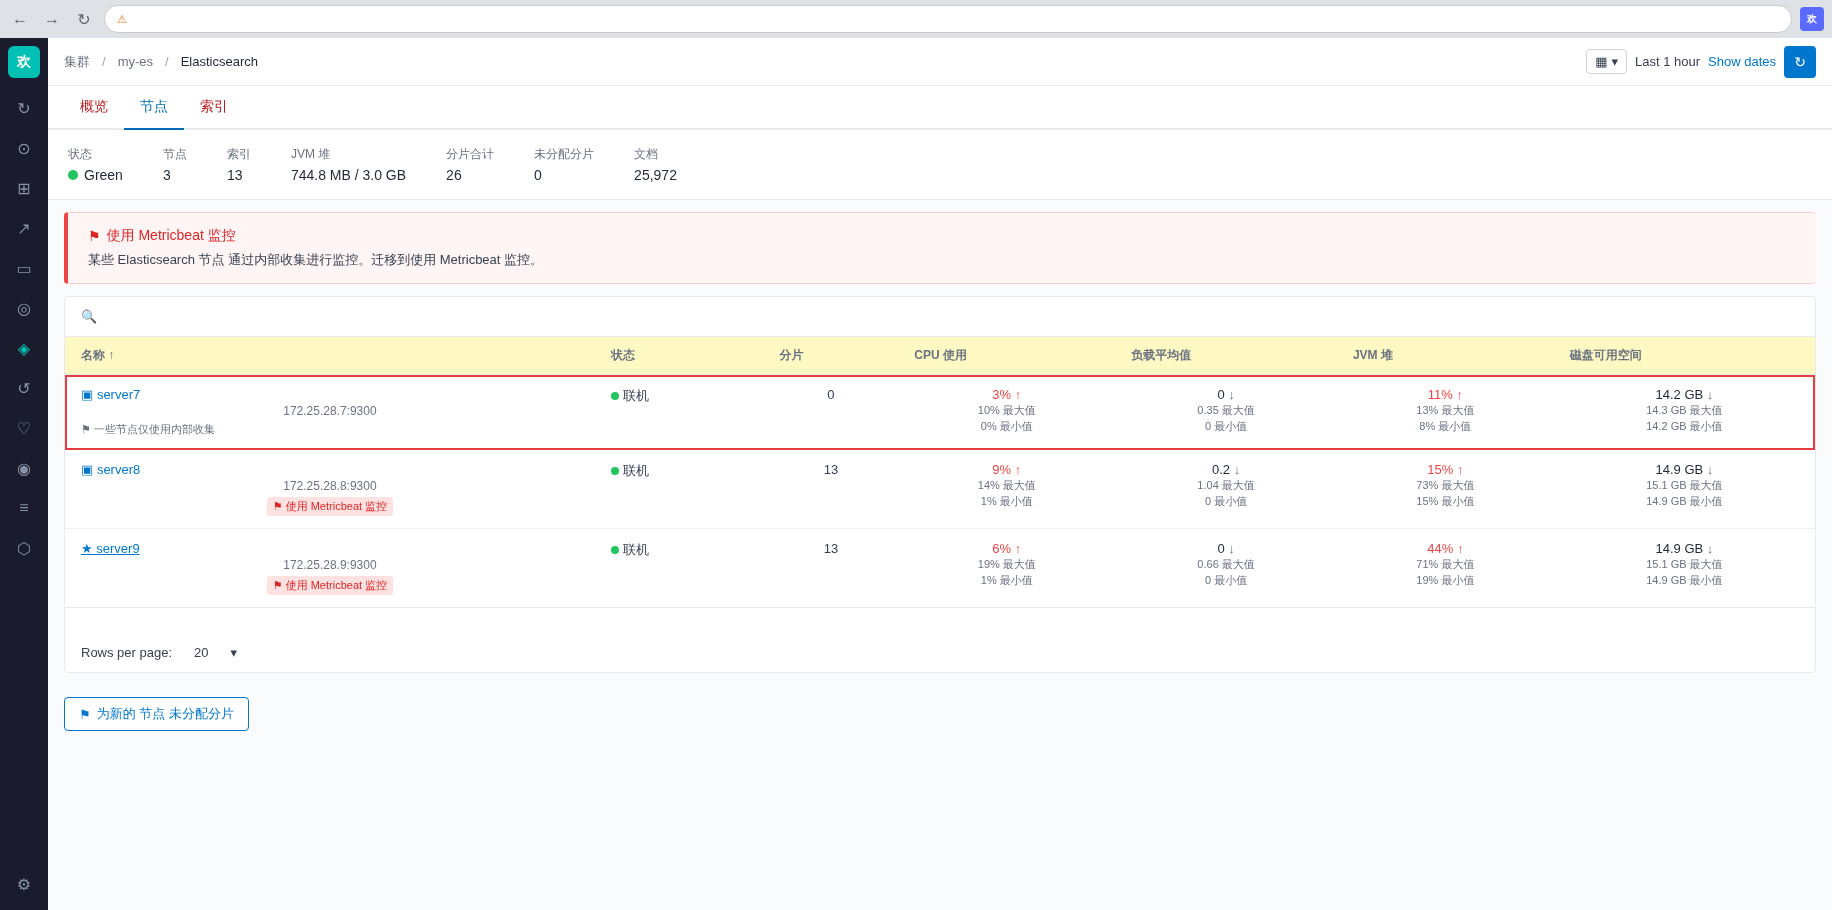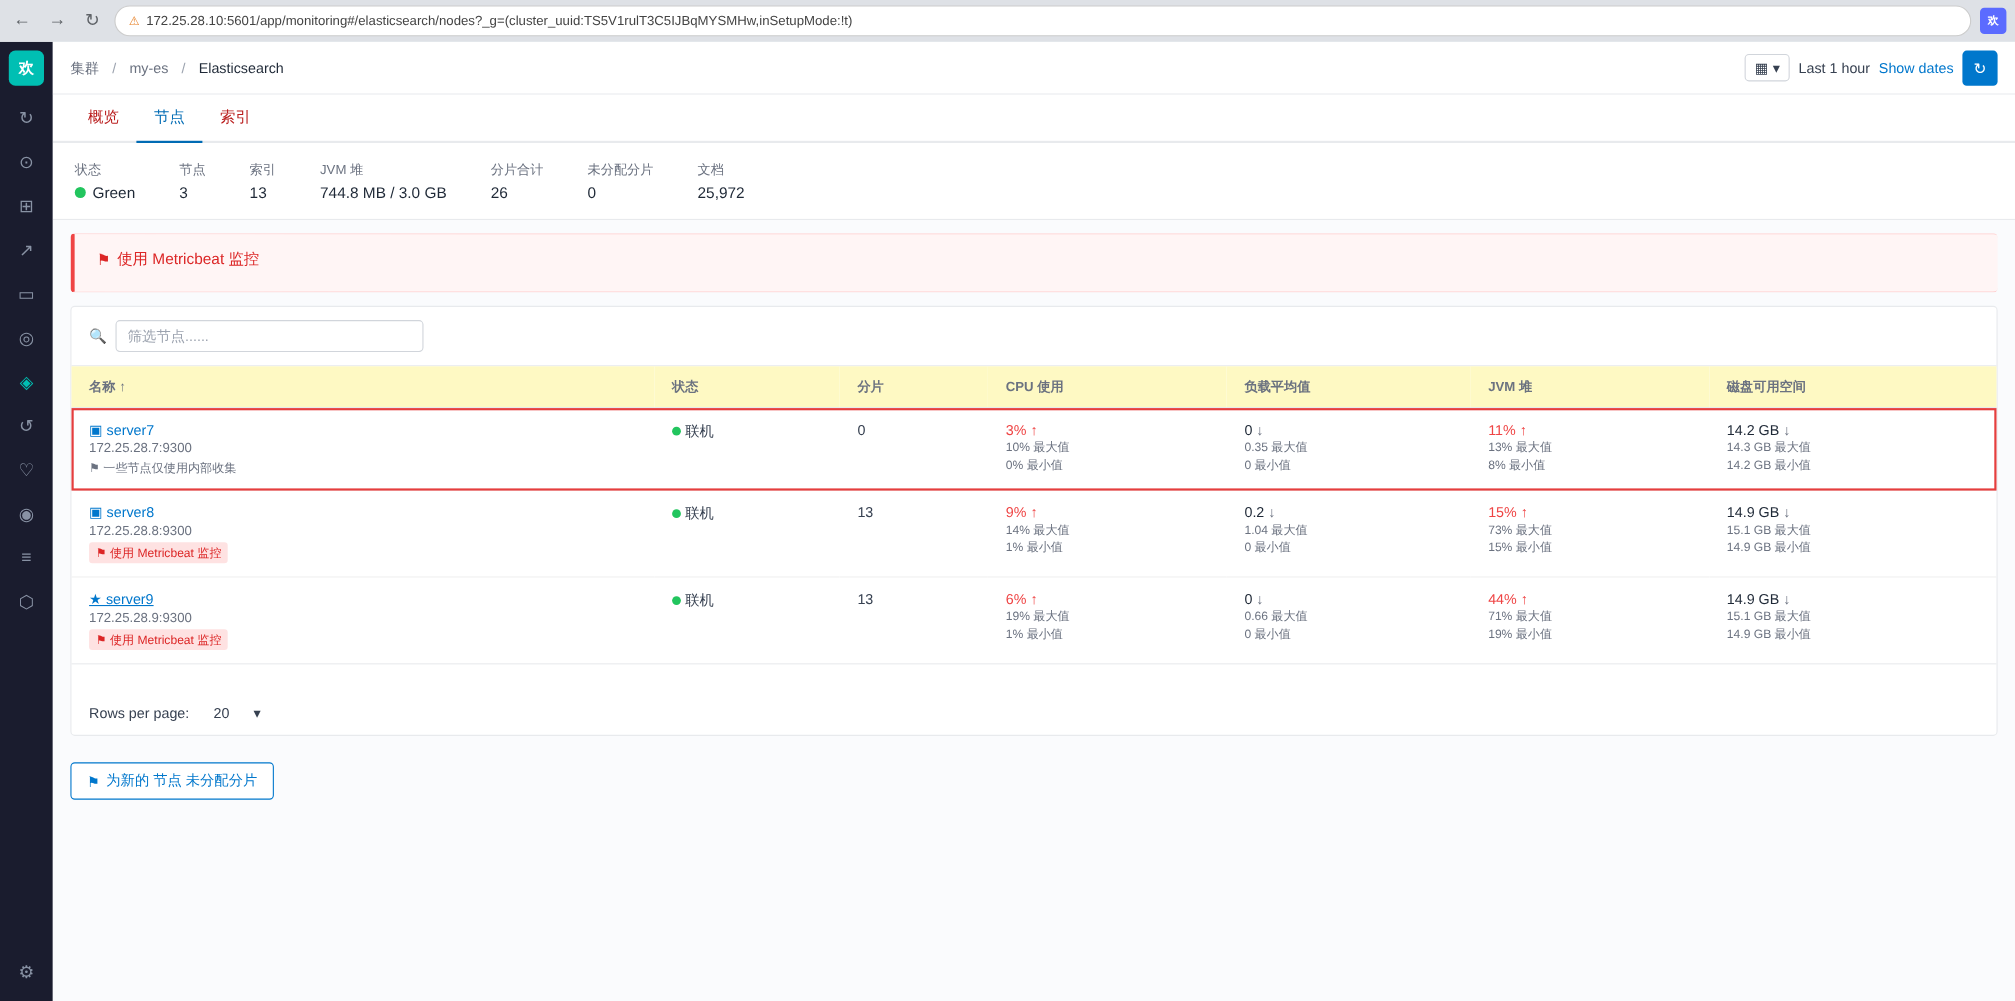--- a/index.html
+++ b/index.html
@@ -61,21 +61,21 @@
     
     .table-section { background: white; margin: 12px 16px; border-radius: 4px; border: 1px solid #e8eaed; }
     .search-row { padding: 12px 16px; border-bottom: 1px solid #e8eaed; display: flex; align-items: center; gap: 8px; }
     .search-input { border: 1px solid #d1d5db; border-radius: 4px; padding: 6px 10px; font-size: 13px; width: 280px; color: #374151; }
     .search-input::placeholder { color: #9ca3af; }
 
     
     .data-table { width: 100%; border-collapse: collapse; }
     .data-table th { text-align: left; padding: 10px 16px; font-size: 12px; color: #6b7280; font-weight: 600; border-bottom: 1px solid #e8eaed; background: #fef9c3; white-space: nowrap; }
     .data-table th.sortable { cursor: pointer; }
-    .data-table td { padding: 12px 16px; font-size: 13px; color: #374151; border-bottom: 1px solid #f0f0f0; vertical-align: top; }
+    .data-table td { padding: 12px 16px; font-size: 13px; color: #374151; border-bottom: 1px solid #f0f0f0; vertical-align: top; text-align: center; }
     .data-table tr:last-child td { border-bottom: none; }
 
     .node-name { color: #0077cc; font-weight: 500; font-size: 13px; cursor: pointer; }
     .node-ip { font-size: 12px; color: #6b7280; margin-top: 2px; }
     .node-tag { display: inline-flex; align-items: center; gap: 4px; font-size: 11px; background: #fee2e2; color: #dc2626; padding: 2px 6px; border-radius: 3px; margin-top: 4px; }
     .node-tag-internal { font-size: 11px; color: #6b7280; margin-top: 4px; display: flex; align-items: center; gap: 4px; }
 
     .online-dot { width: 8px; height: 8px; border-radius: 50%; background: #22c55e; display: inline-block; margin-right: 4px; }
     .status-online { display: flex; align-items: center; font-size: 13px; color: #374151; }
 
@@ -93,21 +93,20 @@
 </head>
 <body>
 
 <div class="browser-chrome">
   <div class="browser-toolbar">
     <button class="browser-nav-btn">←</button>
     <button class="browser-nav-btn">→</button>
     <button class="browser-nav-btn">↻</button>
     <div class="browser-address-bar">
       <span class="browser-address-lock">⚠</span>
-      <span>172.25.28.10:5601/app/monitoring#/elasticsearch/nodes?_g=(cluster_uuid:TS5V1rulT3C5IJBqMYSMHw,inSetupMode:!t)</span>
     </div>
     <div class="browser-ext">欢</div>
   </div>
 </div>
 
 <div class="app-container">
 
   <div class="sidebar">
     <div class="sidebar-logo">欢</div>
     <div class="sidebar-icon">↻</div>
@@ -190,27 +189,27 @@
           <div class="stat-value">25,972</div>
         </div>
       </div>
 
       
       <div class="warning-banner">
         <div class="warning-title">
           <span>⚑</span>
           <span>使用 Metricbeat 监控</span>
         </div>
+        <div class="warning-body">某些 Elasticsearch 节点 通过内部收集进行监控。迁移到使用 Metricbeat 监控。</div>
       </div>
 
       
       <div class="table-section">
         <div class="search-row">
           <span style="color:#9ca3af;">🔍</span>
-          <input type="text" class="search-input" placeholder="筛选节点......" style="">
         </div>
 
         <table class="data-table">
           <thead>
             <tr>
               <th class="sortable">
                 <span>名称 ↑</span>
               </th>
               <th>
                 <span>状态</span>

